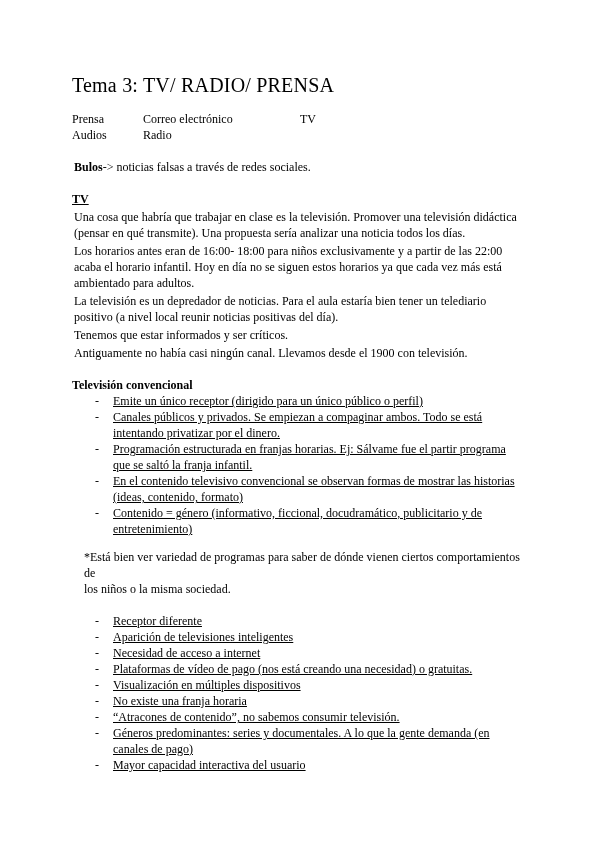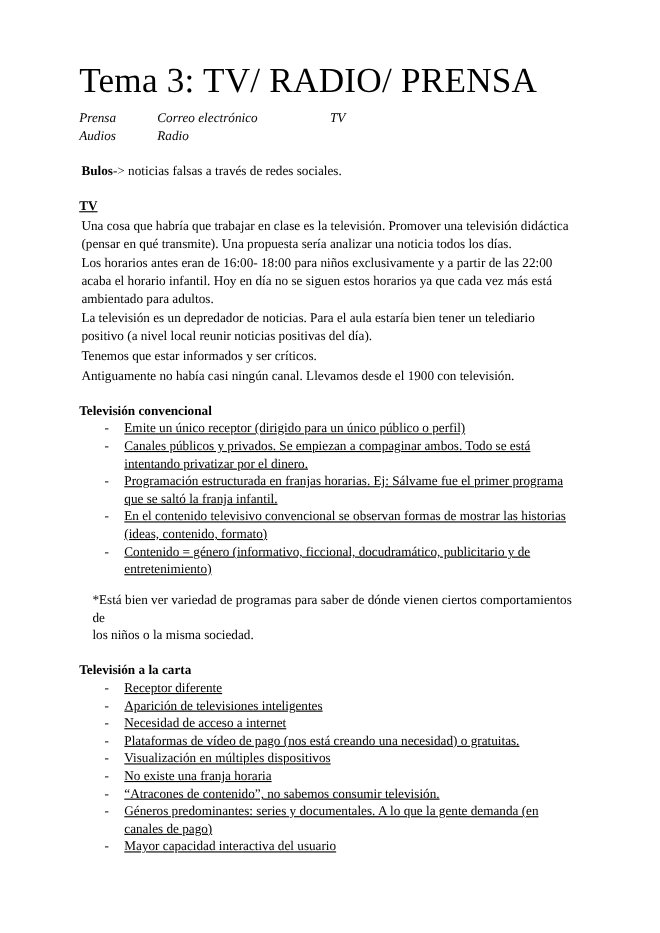--- a/index.html
+++ b/index.html
@@ -14,32 +14,31 @@
     box-sizing: border-box;
     padding: 58px 60px 40px 72px;
     background: #ffffff;
     color: #000000;
     font-family: "Liberation Serif", "DejaVu Serif", serif;
     font-size: 12px;
     line-height: 16px;
     overflow: hidden;
   }
   .title {
-    font-size: 32px;
+    font-size: 20px;
     font-weight: normal;
     line-height: 30px;
-    margin: 0 0 11px 0;
+    margin: 12px 0 11px 0;
     letter-spacing: 0.2px;
   }
   .media-grid {
     display: grid;
     grid-template-columns: 71px 157px auto;
     justify-content: start;
     margin: 3px 0 16px 0;
-    font-style: italic;
   }
   .media-cell {
     line-height: 16px;
     padding-right: 8px;
   }
   .para {
     margin: 2px;
     white-space: pre-line;
   }
   .section {
@@ -108,38 +107,37 @@
           <span class="dash">-</span>
           <span class="btext">Emite un único receptor (dirigido para un único público o perfil)</span>
         </div>
         <div class="bullet">
           <span class="dash">-</span>
           <span class="btext">Canales públicos y privados. Se empiezan a compaginar ambos. Todo se está
 intentando privatizar por el dinero.</span>
         </div>
         <div class="bullet">
           <span class="dash">-</span>
-          <span class="btext">Programación estructurada en franjas horarias. Ej: Sálvame fue el primer programa
+          <span class="btext">Programación estructurada en franjas horarias. Ej: Sálvame fue el partir programa
 que se saltó la franja infantil.</span>
         </div>
         <div class="bullet">
           <span class="dash">-</span>
           <span class="btext">En el contenido televisivo convencional se observan formas de mostrar las historias
 (ideas, contenido, formato)</span>
         </div>
         <div class="bullet">
           <span class="dash">-</span>
           <span class="btext">Contenido = género (informativo, ficcional, docudramático, publicitario y de
 entretenimiento)</span>
         </div>
         <p class="para note">*Está bien ver variedad de programas para saber de dónde vienen ciertos comportamientos de
 los niños o la misma sociedad.</p>
       </section>
       <section class="section">
-        <h2 class="heading ">Televisión a la carta</h2>
         <div class="bullet">
           <span class="dash">-</span>
           <span class="btext">Receptor diferente</span>
         </div>
         <div class="bullet">
           <span class="dash">-</span>
           <span class="btext">Aparición de televisiones inteligentes</span>
         </div>
         <div class="bullet">
           <span class="dash">-</span>

